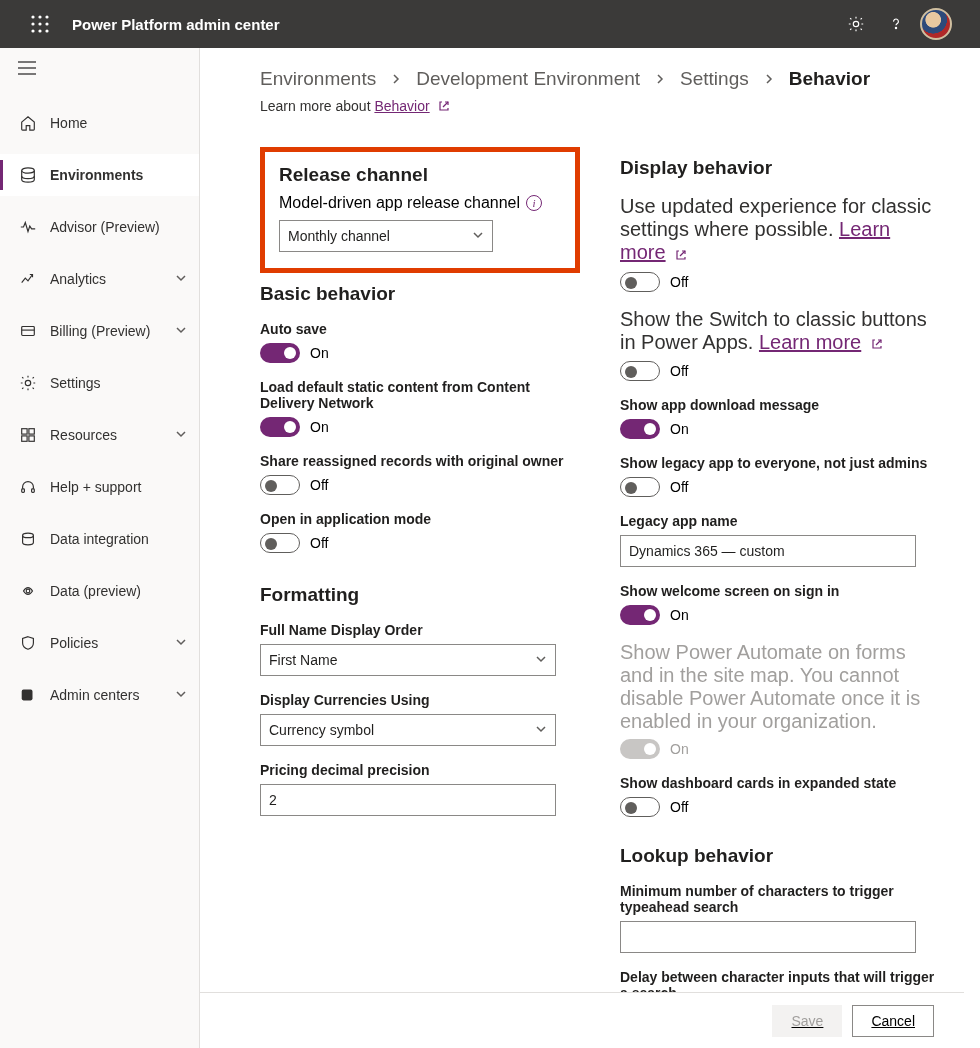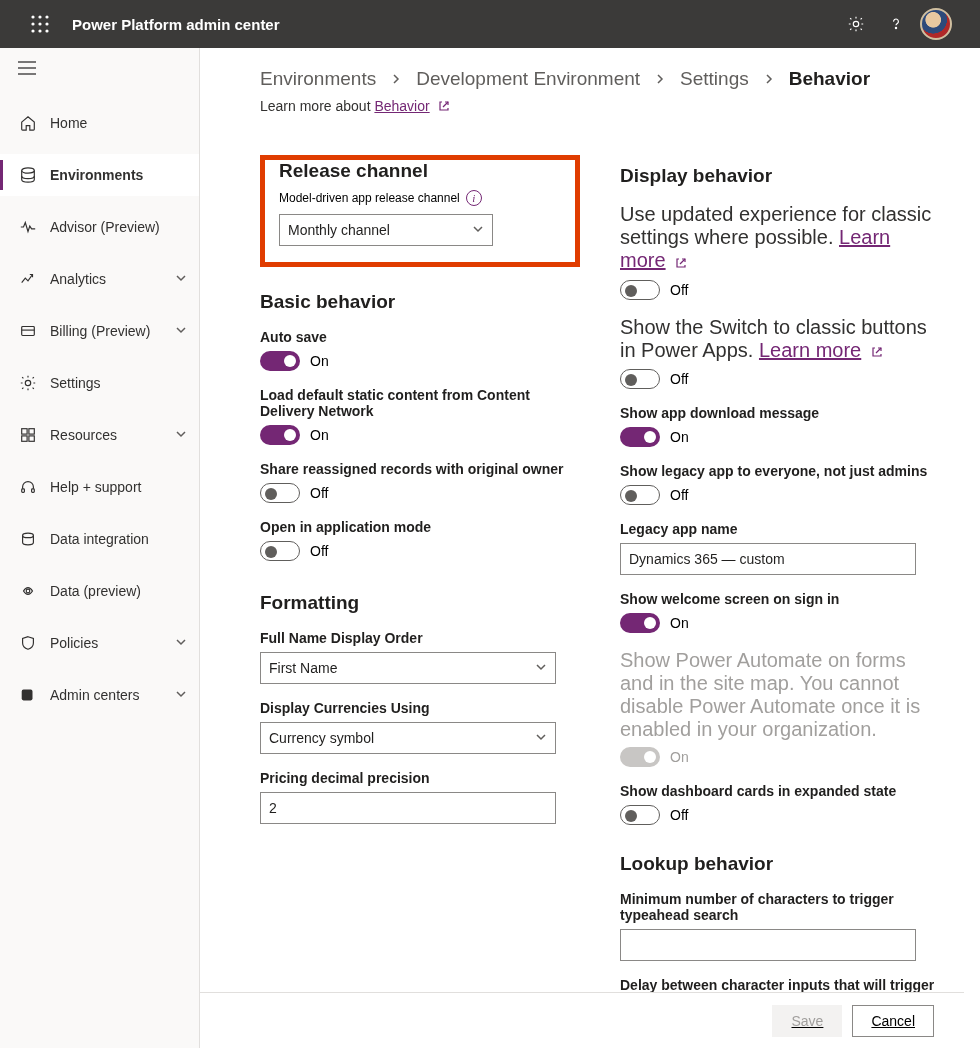--- a/index.html
+++ b/index.html
@@ -24,40 +24,40 @@
   .nav-chevron { margin-left:auto; }
   .nav-chevron svg { width:12px; height:12px; }
   
   .content-wrap { flex:1; position:relative; background:#fff; }
   .content-scroll { position:absolute; inset:0; overflow-y:scroll; padding:20px 40px 80px 60px; }
   
   .breadcrumb { display:flex; align-items:center; gap:14px; font-size:19px; color:#605e5c; margin-bottom:8px; }
   .breadcrumb .crumb { cursor:pointer; }
   .breadcrumb .crumb.current { color:#201f1e; font-weight:600; }
   .breadcrumb svg { width:12px; height:12px; stroke:#605e5c; }
-  .learn-line { font-size:14px; color:#323130; margin-bottom:40px; }
+  .learn-line { font-size:14px; color:#323130; margin-bottom:32px; }
   .learn-line a { color:#742774; text-decoration:underline; }
   .ext-icon { display:inline-block; vertical-align:middle; margin-left:4px; }
   .ext-icon svg { width:12px; height:12px; }
   
   .columns { display:flex; gap:40px; }
   .col { flex:1; min-width:0; }
   .section-h { font-size:19px; font-weight:600; color:#201f1e; margin:10px 0 6px 0; }
   .field-label { font-size:14px; font-weight:600; color:#201f1e; margin-top:16px; margin-bottom:6px; display:block; }
   .field-desc { font-size:20px; color:#323130; margin-top:16px; margin-bottom:6px; }
   .field-desc.muted { color:#a19f9d; }
   .info-icon { display:inline-flex; width:16px; height:16px; border:1.2px solid #742774; border-radius:50%; color:#742774; align-items:center; justify-content:center; font-size:11px; margin-left:6px; cursor:default; font-style:italic; font-family:serif; }
   
   .select, .text-input-wrap { display:flex; align-items:center; width:214px; height:32px; border:1px solid #8a8886; background:#fff; padding:0 8px; font-size:14px; color:#201f1e; cursor:pointer; }
   .select.wide, .text-input-wrap.wide { width:296px; }
   .select .chev { margin-left:auto; }
   .text-input-wrap { cursor:text; }
   .text-input-wrap .suffix { margin-left:auto; background:#f3f2f1; padding:0 8px; height:100%; display:flex; align-items:center; margin-right:-8px; }
   
-  .highlight { border:5px solid #e03c00; padding:0 14px 16px 14px; margin-top:0; margin-bottom:24px; }
+  .highlight { border:5px solid #e03c00; padding:12px 14px 16px 14px; margin-top:0; margin-bottom:10px; }
   
   .toggle-row { display:flex; align-items:center; gap:10px; margin-top:4px; }
   .toggle { width:40px; height:20px; border-radius:10px; position:relative; cursor:pointer; }
   .toggle .knob { position:absolute; width:12px; height:12px; border-radius:50%; top:4px; }
   .toggle.off { border:1px solid #605e5c; background:#fff; }
   .toggle.off .knob { background:#605e5c; left:4px; }
   .toggle.on { background:#742774; }
   .toggle.on .knob { background:#fff; right:4px; }
   .toggle.disabled.on { background:#c8c6c4; cursor:default; }
   .toggle-label { font-size:14px; }
@@ -270,21 +270,21 @@
               <path d="M10 2L5 7"></path>
             </svg></span>
       </div>
 
       <div class="columns">
 
         <div class="col">
           <div class="highlight">
             <div class="section-h" style="margin-top:0">Release channel</div>
             <div style="display:flex;align-items:center;margin-top:8px;margin-bottom:8px">
-              <span style="font-size:12px">Model-driven app release channel</span>
+              <span style="font-size:16px">Model-driven app release channel</span>
               <span class="info-icon">i</span>
             </div>
             <div class="select">
               <span>Monthly channel</span>
               <span class="chev"><svg width="12" height="12" viewBox="0 0 12 12" fill="none" stroke="#605e5c" stroke-width="1.5">
                     <path d="M2 4l4 4 4-4"></path>
                   </svg></span>
             </div>
           </div>
 

